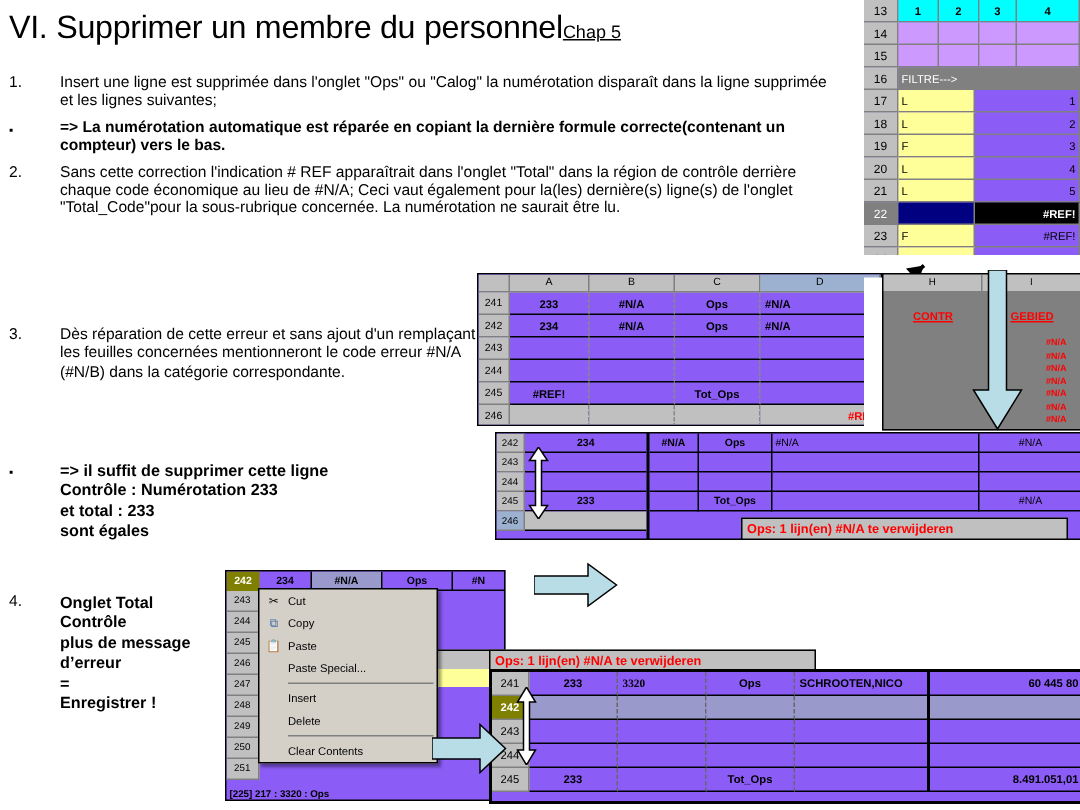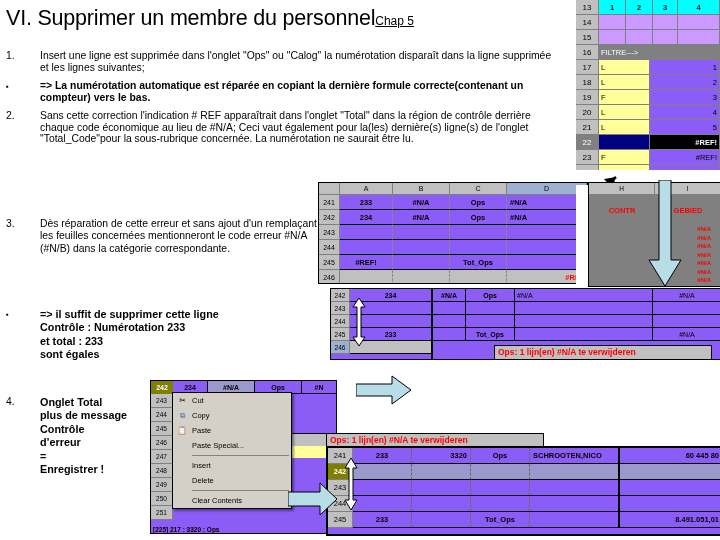--- a/index.html
+++ b/index.html
@@ -78,21 +78,21 @@
   #strip div{height:8.5px;line-height:8.5px;padding-right:1px;font-weight:bold;}
 
   
   #panel-hi{position:absolute;left:588px;top:182px;width:132px;height:103px;
             background:#808080;border:1px solid #000;overflow:hidden;}
   #panel-hi .ph{display:flex;height:11px;background:#c0c0c0;}
   #panel-hi .ph div{flex:1;border-right:1px solid #808080;font-size:6.5px;
                     text-align:center;line-height:11px;}
   #panel-hi .pr{display:flex;}
   #panel-hi .redlabel{color:#f00;font-weight:bold;font-size:7.5px;
-                      flex:1;text-align:center;}
+                      flex:1;text-align:center;text-decoration:underline;}
   #panel-hi .nacol{position:absolute;right:10px;top:42px;
                    color:#f00;font-weight:bold;font-size:6px;line-height:8.5px;
                    text-align:right;}
 
   
   #arrow-down-blue{position:absolute;left:648px;top:180px;width:34px;height:108px;}
 
   
   #sheet-small{left:330px;top:288px;width:100px;height:70px;}
   #sheet-small .r{display:flex;height:13px;}
@@ -149,21 +149,21 @@
   #sheet-bot{left:326px;top:446px;width:394px;height:86px;border:2px solid #000;}
   #sheet-bot .r{display:flex;height:16px;}
   #sheet-bot .rn{width:24px;flex:0 0 24px;background:#c0c0c0;
         border-right:1px solid #808080;border-bottom:1px solid #808080;
         font-size:7.5px;text-align:center;line-height:16px;}
   #sheet-bot .rn.sel{background:#808000;color:#fff;font-weight:bold;}
   #sheet-bot .c{border-right:1px dashed #666;border-bottom:1px solid #000;
         font-size:7.5px;line-height:16px;padding:0 3px;font-weight:bold;
         overflow:hidden;white-space:nowrap;}
   #sheet-bot .b1{flex:0 0 52px;text-align:center;}
-  #sheet-bot .b2{flex:0 0 52px;text-align:right;}
+  #sheet-bot .b2{flex:0 0 52px;text-align:left;font-family:Liberation Serif, serif;}
   #sheet-bot .b3{flex:0 0 52px;text-align:center;}
   #sheet-bot .b4{flex:1;text-align:left;border-right:2px solid #000;}
   #sheet-bot .b5{flex:0 0 96px;text-align:right;border-right:none;}
   #sheet-bot .selrow .c{background:#9999cc;}
   #arrow-ud2{position:absolute;left:344px;top:458px;width:14px;height:52px;}
   #arrow-right-blue{position:absolute;left:288px;top:482px;width:50px;height:34px;}
   #arrow-right-blue2{position:absolute;left:356px;top:375px;width:56px;height:30px;}
 </style>
 </head>
 <body>
@@ -200,22 +200,22 @@
       <div>Contrôle : Numérotation  233</div>
       <div>et total : 233</div>
       <div>sont égales</div>
     </span>
 </div>
 
 <div class="para" id="p5">
   <span class="marker">4.</span>
   <span class="ptext">
       <div>Onglet Total</div>
+      <div>Contrôle</div>
       <div>plus de message</div>
-      <div>Contrôle</div>
       <div>d’erreur</div>
       <div>=</div>
       <div>Enregistrer !</div>
     </span>
 </div>
 
 <div class="sheet" id="sheet-top">
   <div class="r">
     <div class="rn">13</div>
     <div class="c cy" style="flex:0 0 22px">1</div>

